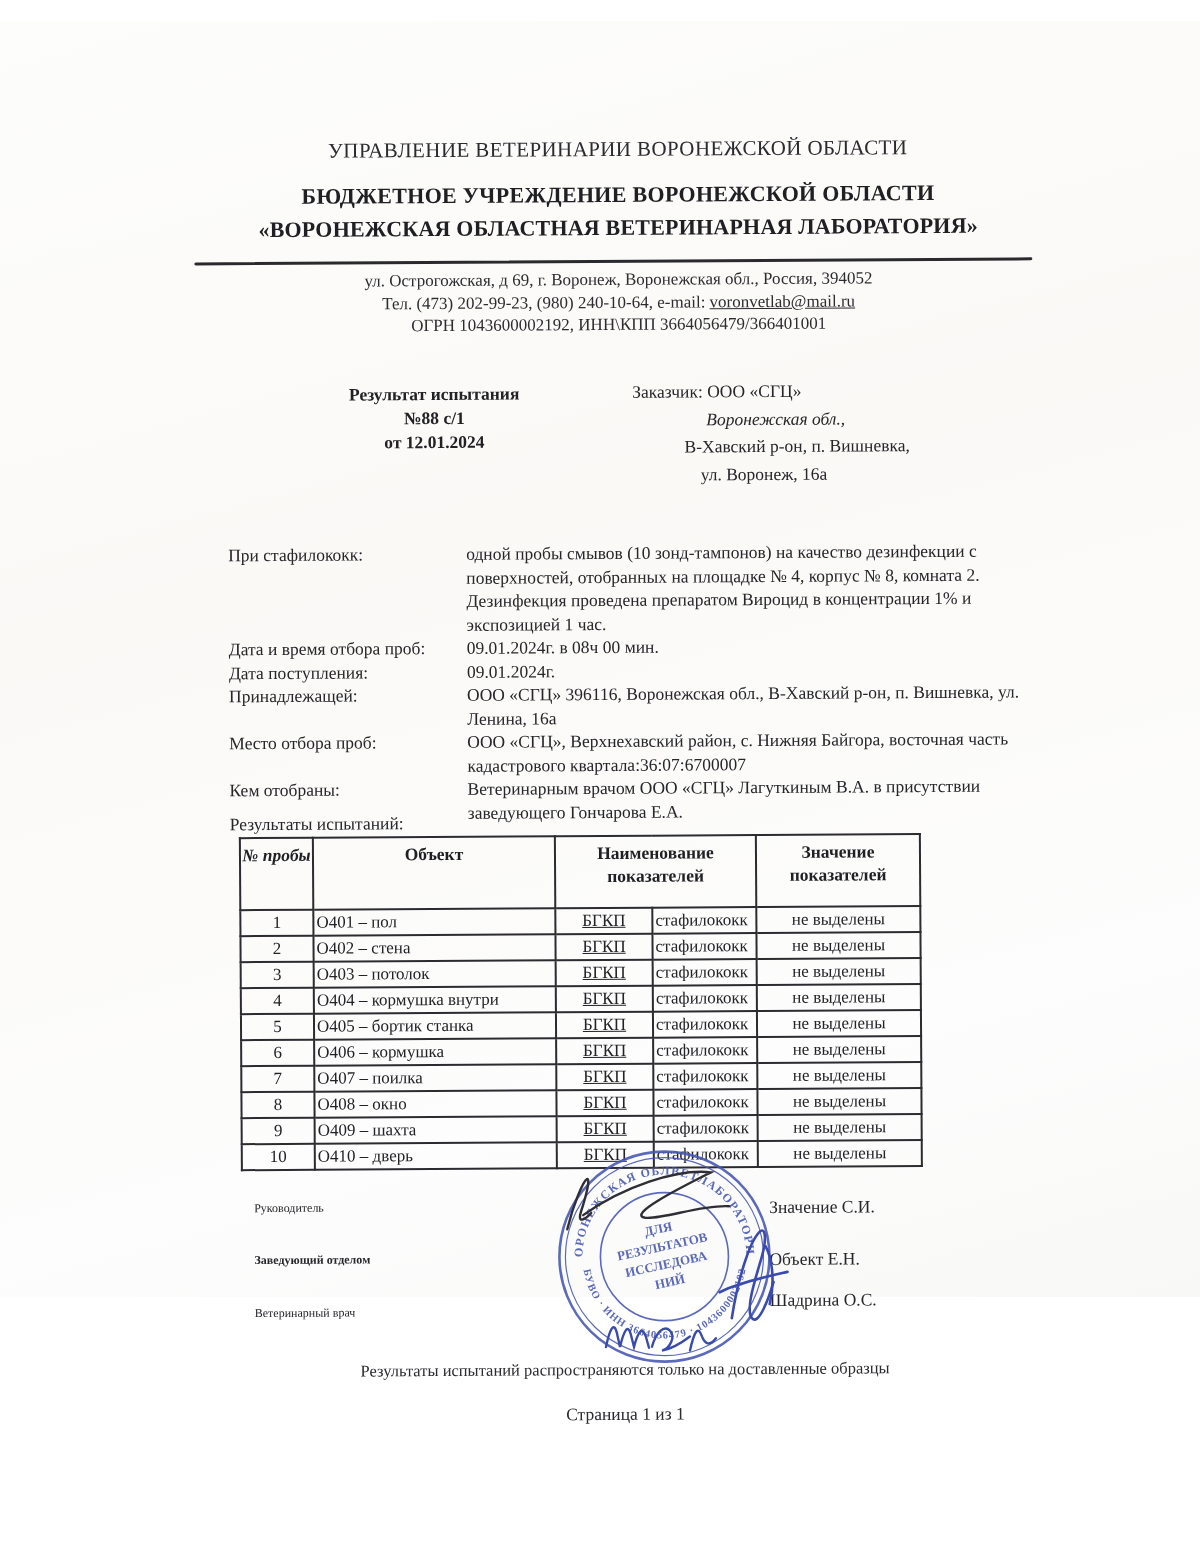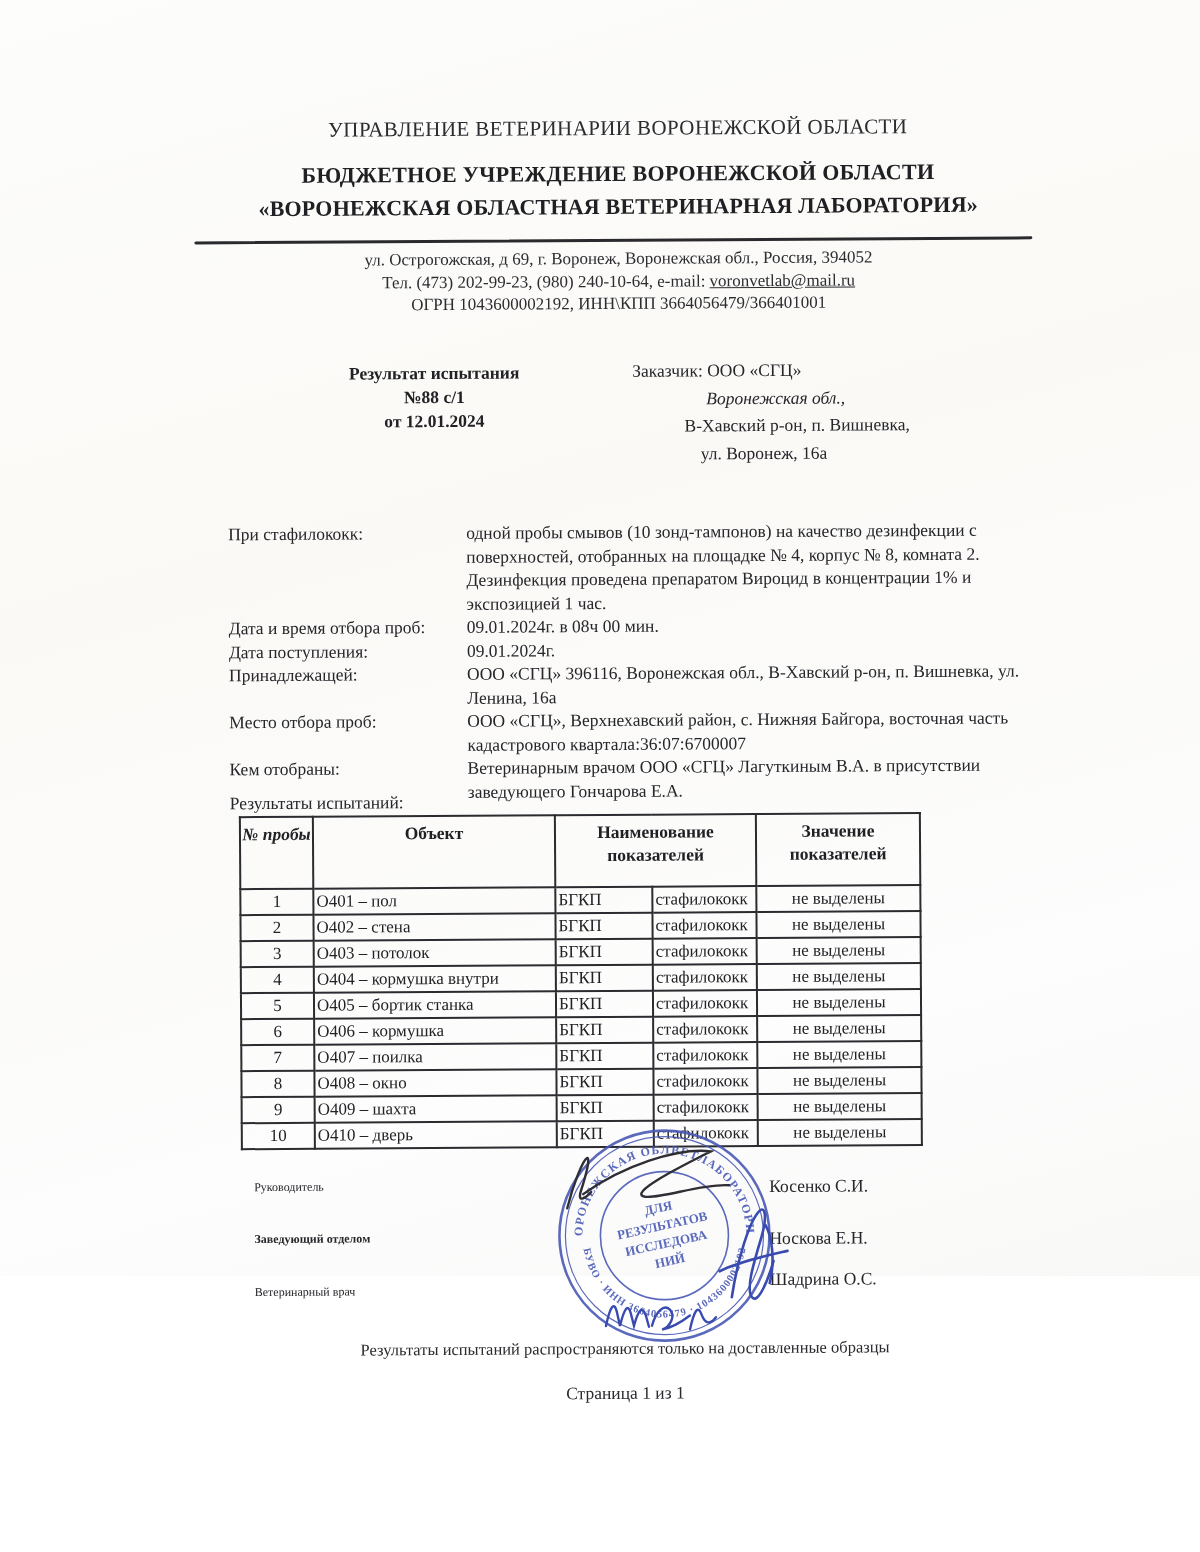--- a/index.html
+++ b/index.html
@@ -6,20 +6,21 @@
   body{
     width:1200px;height:1552px;
     background:#ffffff;
     font-family:"Liberation Serif","DejaVu Serif",serif;
     color:#232327;
     overflow:hidden;
   }
   .sheet{
     position:relative;width:1200px;height:1276px;
     background:linear-gradient(165deg,#fdfdfc 0%,#faf9f6 40%,#fdfdfd 78%,#f8f8f7 100%);
+    margin-top:21px;
   }
   .content{
     position:absolute;inset:0;
     transform:rotate(-0.35deg);
     transform-origin:50% 40%;
   }
   .txt{position:absolute;white-space:nowrap;}
   
   .lh1{top:116px;left:180px;width:880px;text-align:center;font-size:21px;letter-spacing:.4px;color:#2b2b30;}
   .lh2{top:161px;left:180px;width:880px;text-align:center;font-size:22px;font-weight:bold;letter-spacing:.3px;color:#202024;}
@@ -44,21 +45,21 @@
     font-size:17px;color:#222227;table-layout:fixed;
   }
   table.results th,table.results td{border:2px solid #2b2b30;overflow:hidden;}
   table.results th{
     font-size:17.5px;font-weight:bold;vertical-align:top;padding-top:5px;
     height:64px;line-height:23px;color:#1f1f24;
   }
   table.results td{height:22px;padding:1px 2px;}
   td.cnum{text-align:center;}
   td.cobj{text-align:left;padding-left:16px;}
-  td.cind1{}
+  td.cind1{text-align:center;text-decoration:underline;}
   td.cind2{text-align:left;padding-left:12px;}
   td.cval{text-align:center;}
   
   .sig-title{left:250px;font-size:12px;color:#26262b;}
   .sig-name{left:765px;font-size:17.5px;color:#26262b;}
   .st1{top:1178px;} .st2{top:1230px;font-weight:bold;} .st3{top:1283px;}
   .sn1{top:1177px;} .sn2{top:1229px;} .sn3{top:1270px;}
   
   .stamp{position:absolute;top:1122px;left:546px;width:228px;height:228px;opacity:.88;}
   .handwriting{position:absolute;top:1140px;left:535px;width:300px;height:210px;}
@@ -207,22 +208,22 @@
             <td class="cind1">БГКП</td>
             <td class="cind2">стафилококк</td>
             <td class="cval">не выделены</td>
           </tr>
       </tbody>
     </table>
 
     <div class="txt sig-title st1">Руководитель</div>
     <div class="txt sig-title st2">Заведующий отделом</div>
     <div class="txt sig-title st3">Ветеринарный врач</div>
-    <div class="txt sig-name sn1">Косенко С.И.</div>
-    <div class="txt sig-name sn2">Носкова Е.Н.</div>
+    <div class="txt sig-name sn1">Значение С.И.</div>
+    <div class="txt sig-name sn2">Объект Е.Н.</div>
     <div class="txt sig-name sn3">Шадрина О.С.</div>
 
     <svg class="stamp" viewBox="0 0 228 228">
       <g transform="translate(114,114)">
         <circle r="105" fill="none" stroke="#4656b4" stroke-width="2.6"></circle>
         <circle r="99" fill="none" stroke="#4656b4" stroke-width="1.2"></circle>
         <circle r="64" fill="none" stroke="#4656b4" stroke-width="1.6"></circle>
         <defs>
           <path id="arcTop" d="M -82,0 A 82,82 0 1 1 82,0"></path>
           <path id="arcBot" d="M -82,0 A 82,82 0 0 0 82,0"></path>

